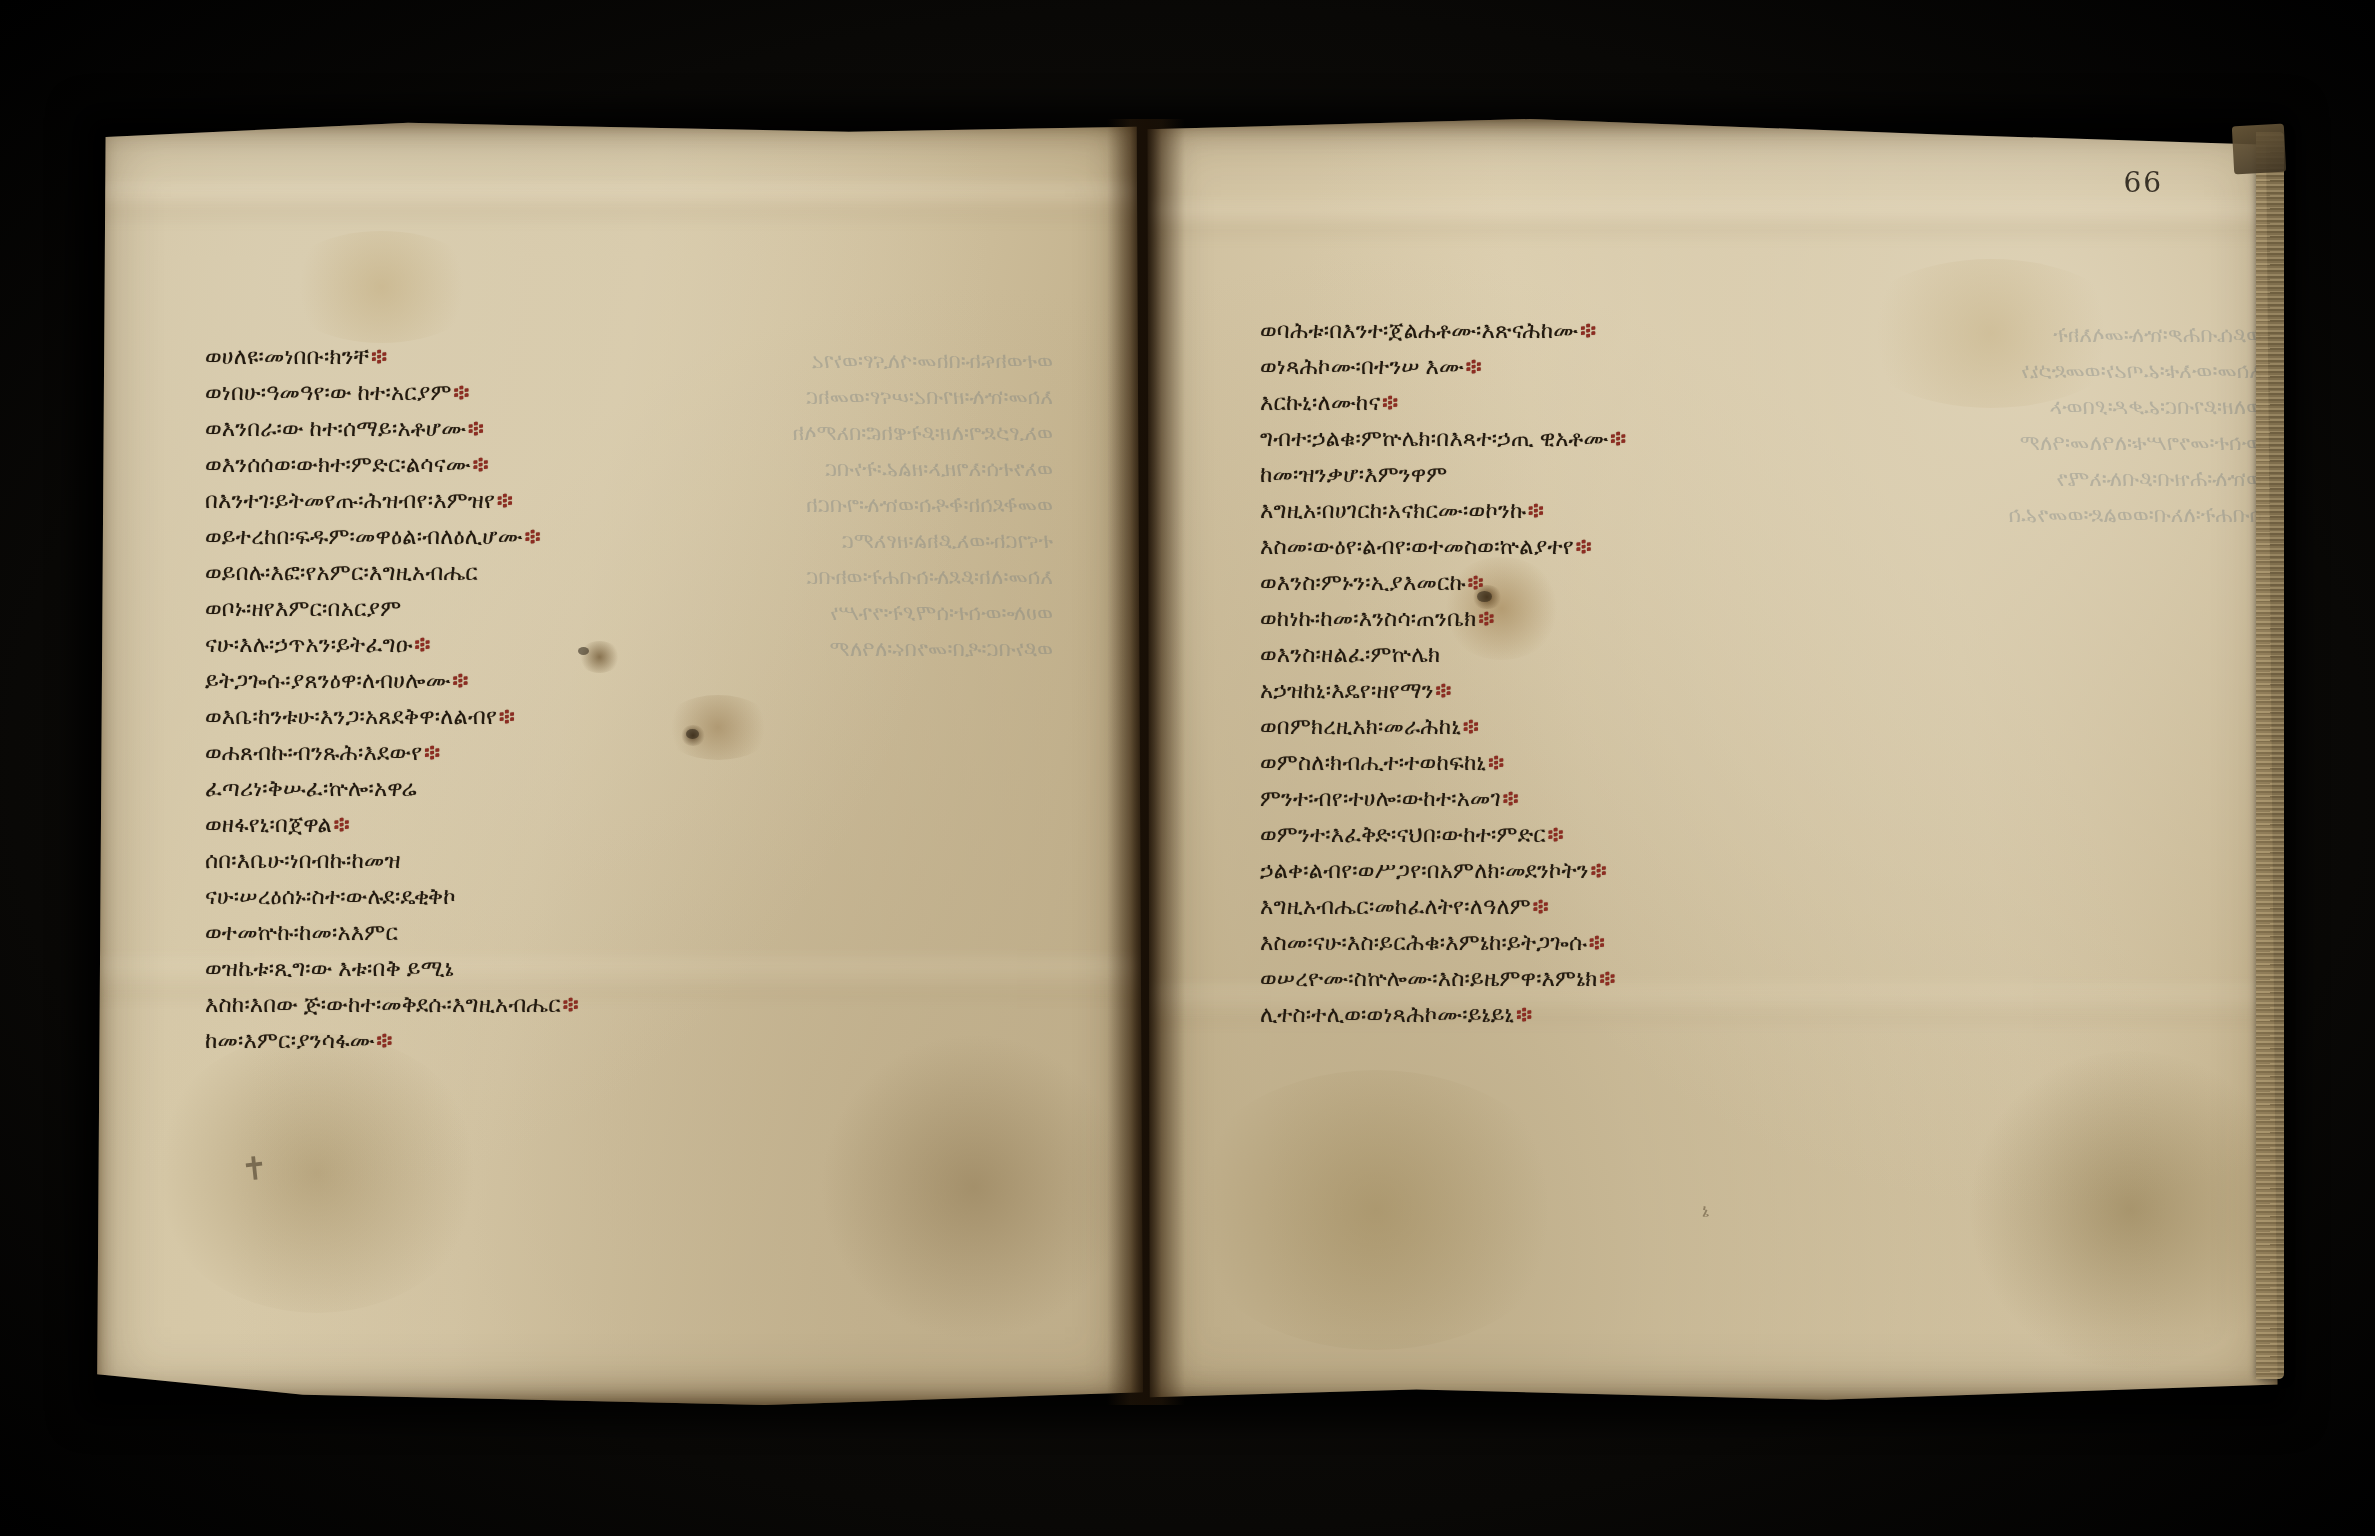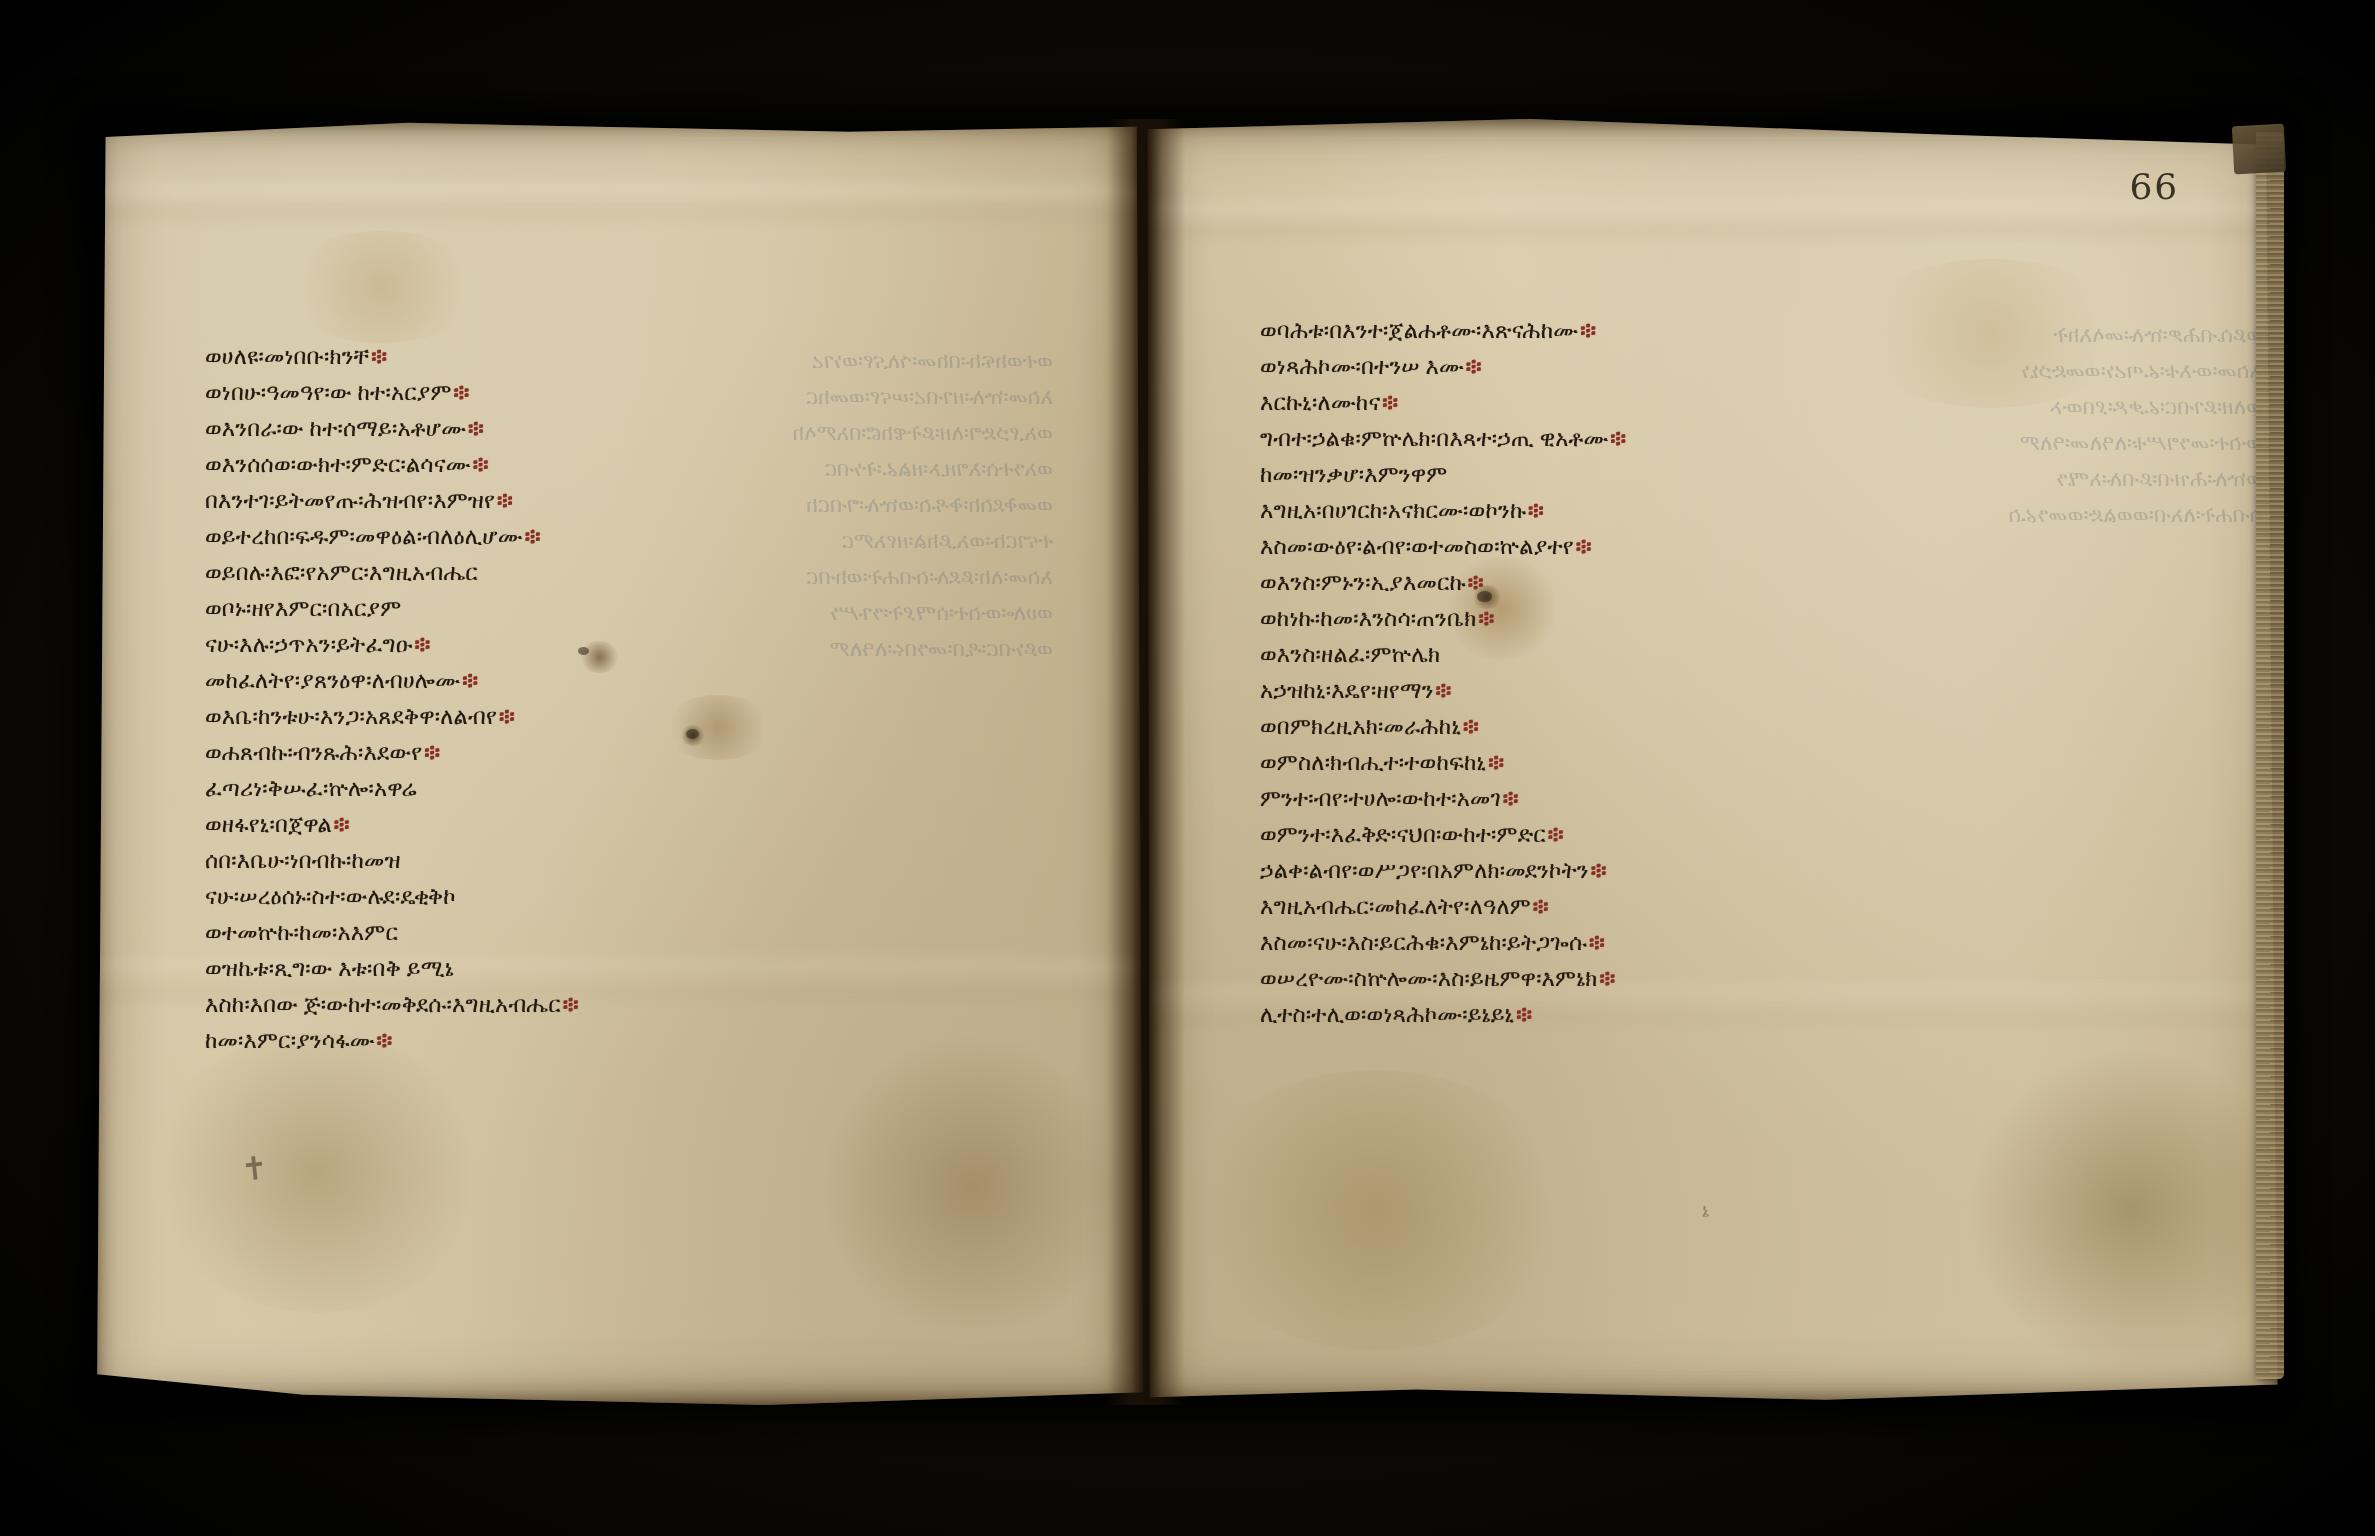--- a/index.html
+++ b/index.html
@@ -188,24 +188,24 @@
     filter: blur(0.7px);
     pointer-events: none;
     user-select: none;
   }
   .verso .showthrough { left: 522px; top: 224px; width: 438px; }
   .recto .showthrough { left: 727px; top: 198px; width: 392px; }
 
   
   .folio {
     position: absolute;
-    right: 103px;
+    right: 119px;
     top: 47px;
     font-family: "DejaVu Serif", serif;
-    font-size: 36px;
+    font-size: 28px;
     color: #3a3328;
     letter-spacing: 1.9px;
   }
 
   
   .wormhole {
     position: absolute;
     background: #2a2014;
     border-radius: 50%;
     opacity: .55;
@@ -280,21 +280,21 @@
       <div class="textblock">
         <div class="line"><span class="txt">ወሀለዩ፡መነበቡ፡ክንቸ</span><span class="rubric">፨</span></div>
         <div class="line"><span class="txt">ወነበሁ፡ዓመዓየ፡ው ከተ፡አርያም</span><span class="rubric">፨</span></div>
         <div class="line"><span class="txt">ወእንበራ፡ው ከተ፡ሰማይ፡አቶሆሙ</span><span class="rubric">፨</span></div>
         <div class="line"><span class="txt">ወእንሰሰወ፡ውክተ፡ምድር፡ልሳናሙ</span><span class="rubric">፨</span></div>
         <div class="line"><span class="txt">በእንተገ፡ይትመየጡ፡ሕዝብየ፡እምዝየ</span><span class="rubric">፨</span></div>
         <div class="line"><span class="txt">ወይተረከበ፡ፍዱም፡መዋዕል፡ብለዕሊሆሙ</span><span class="rubric">፨</span></div>
         <div class="line"><span class="txt">ወይበሉ፡እፎ፡የአምር፡እግዚአብሔር</span><span class="rubric"></span></div>
         <div class="line"><span class="txt">ወቦኑ፡ዘየእምር፡በአርያም</span><span class="rubric"></span></div>
         <div class="line"><span class="txt">ናሁ፡እሉ፡ኃጥአን፡ይትፈግዑ</span><span class="rubric">፨</span></div>
-        <div class="line"><span class="txt">መከፈለትየ፡ያጸንዕዋ፡ለብሀሎሙ</span><span class="rubric">፨</span></div>
+        <div class="line"><span class="txt">ይትጋጐሱ፡ያጸንዕዋ፡ለብሀሎሙ</span><span class="rubric">፨</span></div>
         <div class="line"><span class="txt">ወእቤ፡ከንቱሁ፡እንጋ፡አጸደቅዋ፡ለልብየ</span><span class="rubric">፨</span></div>
         <div class="line"><span class="txt">ወሐጸብኩ፡ብንጹሕ፡እደውየ</span><span class="rubric">፨</span></div>
         <div class="line"><span class="txt">ፈጣሪነ፡ቅሡፈ፡ኵሎ፡አዋሬ</span><span class="rubric"></span></div>
         <div class="line"><span class="txt">ወዘፋየኒ፡በጀዋል</span><span class="rubric">፨</span></div>
         <div class="line"><span class="txt">ሰበ፡እቤሁ፡ነበብኩ፡ከመዝ</span><span class="rubric"></span></div>
         <div class="line"><span class="txt">ናሁ፡ሠረዕሰኑ፡ስተ፡ውሉደ፡ዴቂቅኮ</span><span class="rubric"></span></div>
         <div class="line"><span class="txt">ወተመኵኩ፡ከመ፡አእምር</span><span class="rubric"></span></div>
         <div class="line"><span class="txt">ወዝኬቱ፡ጺግ፡ው እቱ፡በቅ ይሚኔ</span><span class="rubric"></span></div>
         <div class="line"><span class="txt">እስከ፡እበው ጅ፡ውከተ፡መቅደሱ፡እግዚአብሔር</span><span class="rubric">፨</span></div>
         <div class="line"><span class="txt">ከመ፡እምር፡ያንሳፋሙ</span><span class="rubric">፨</span></div>

